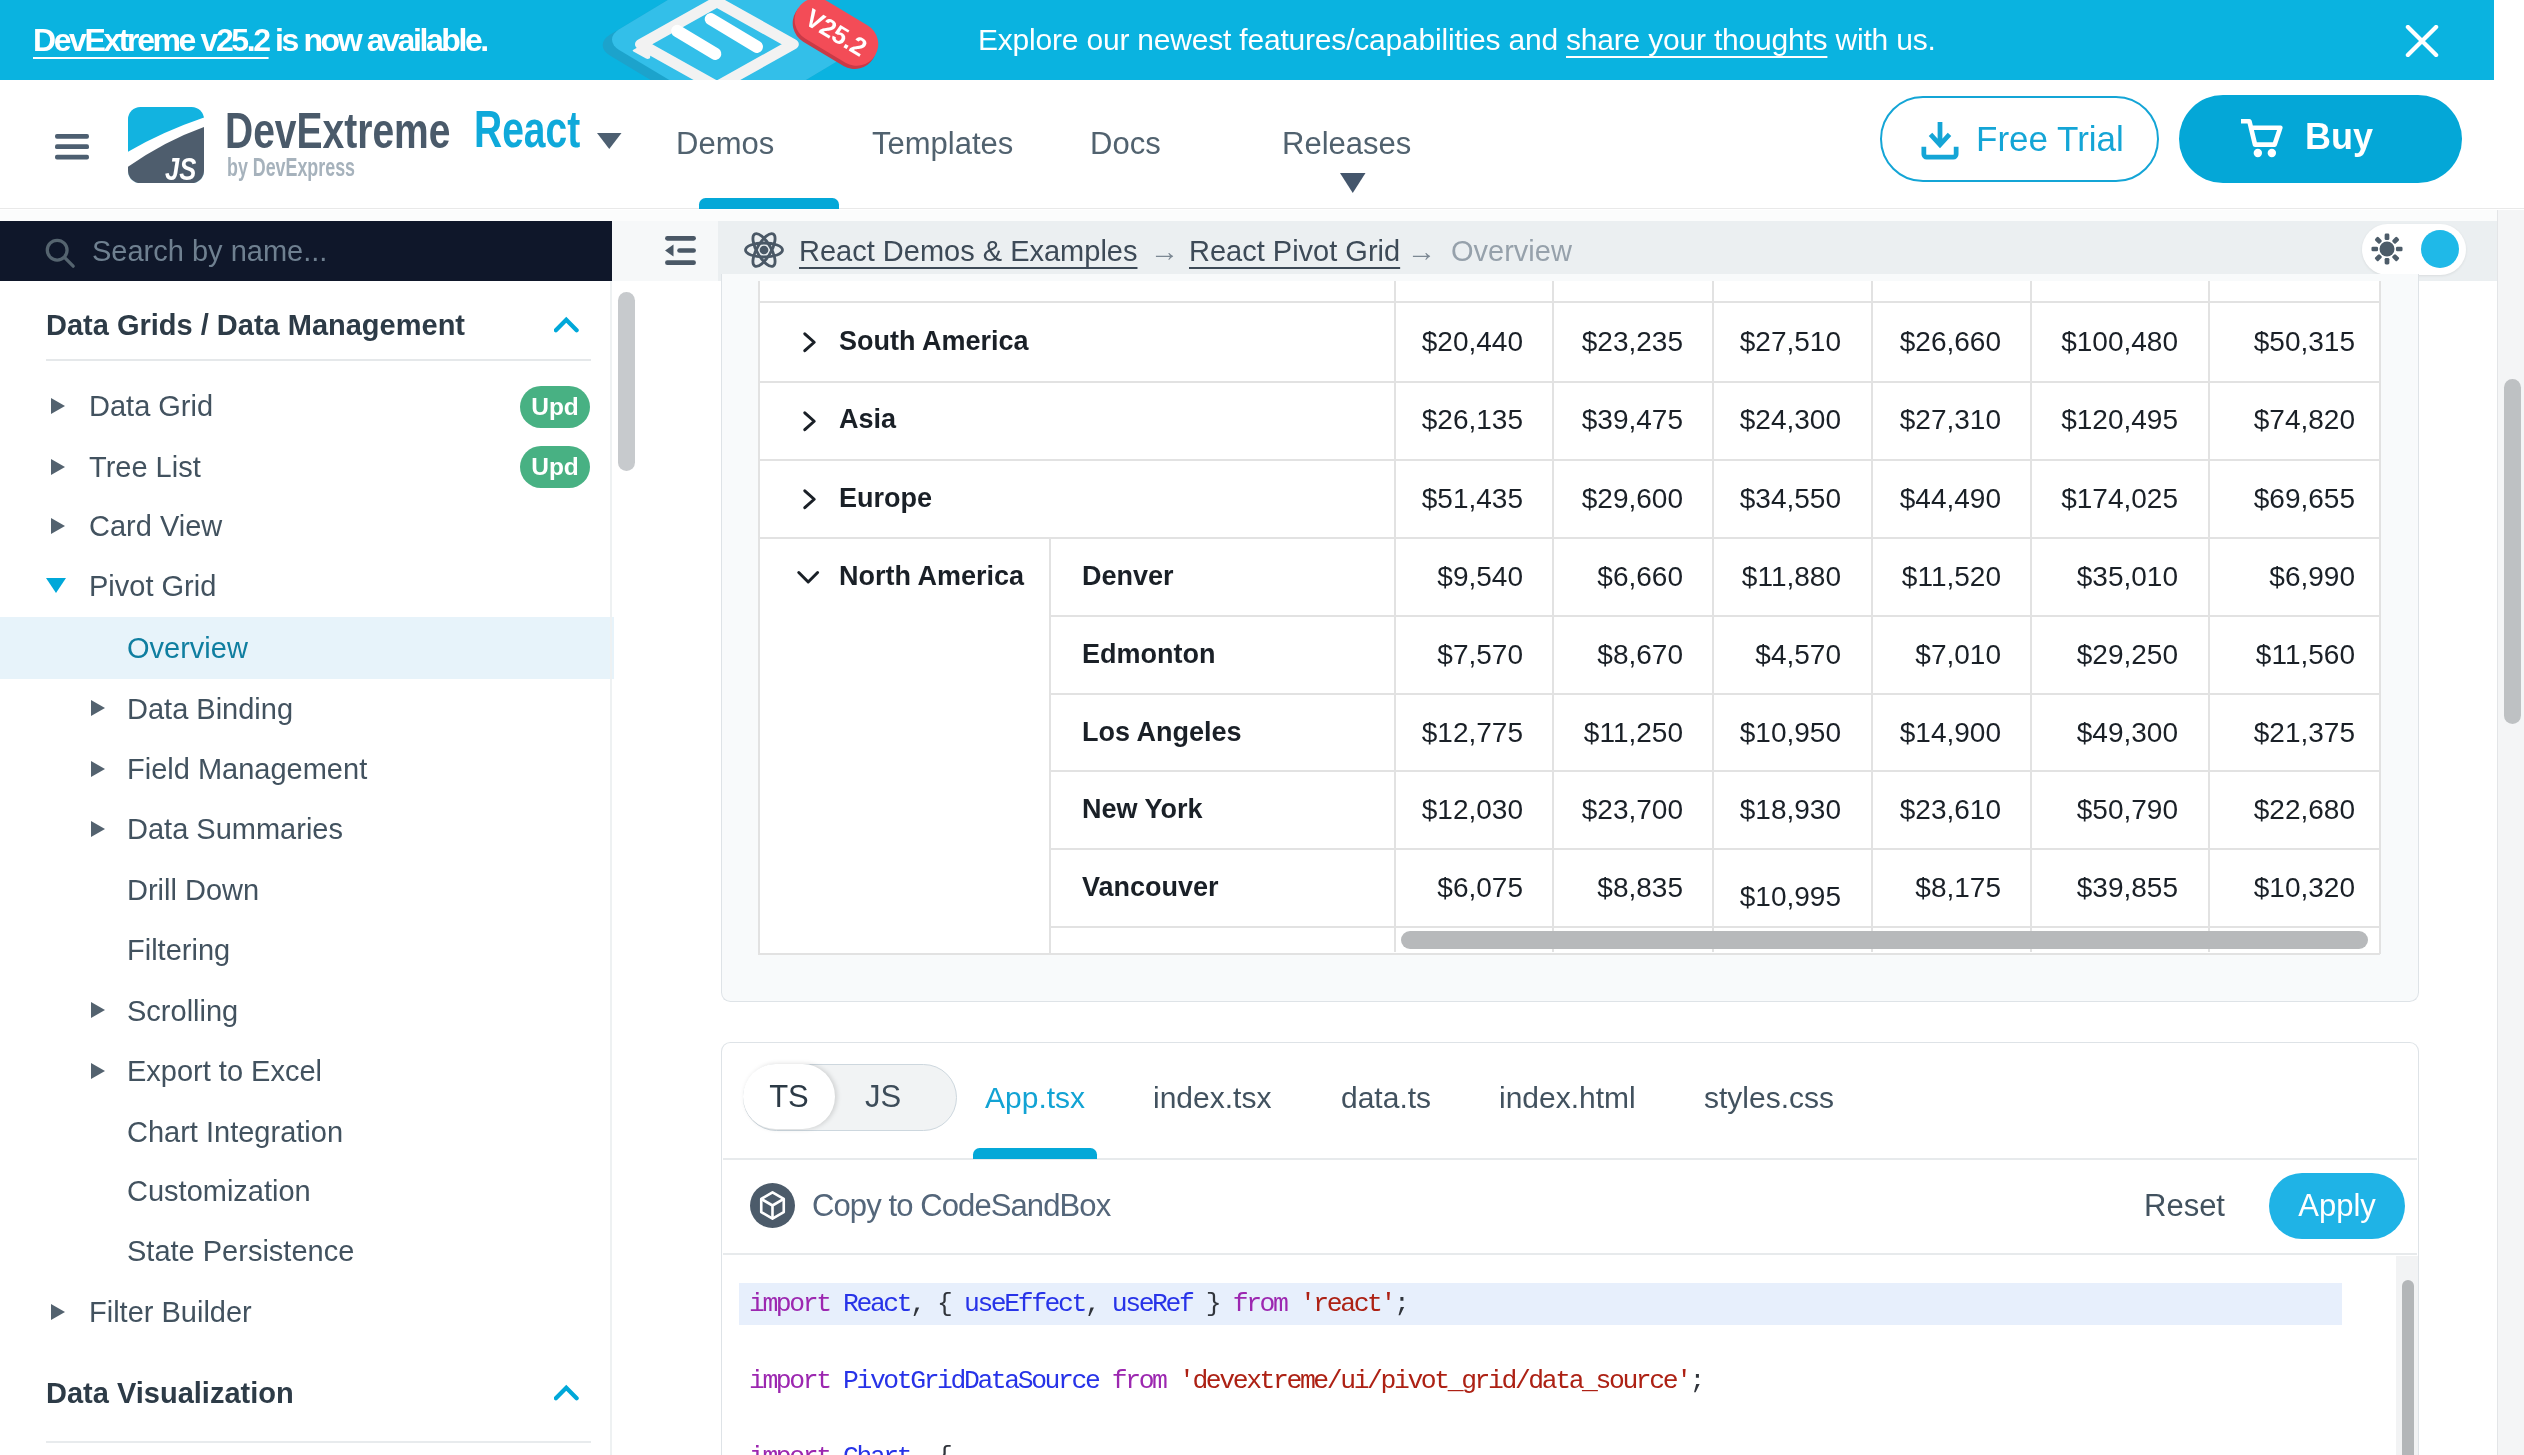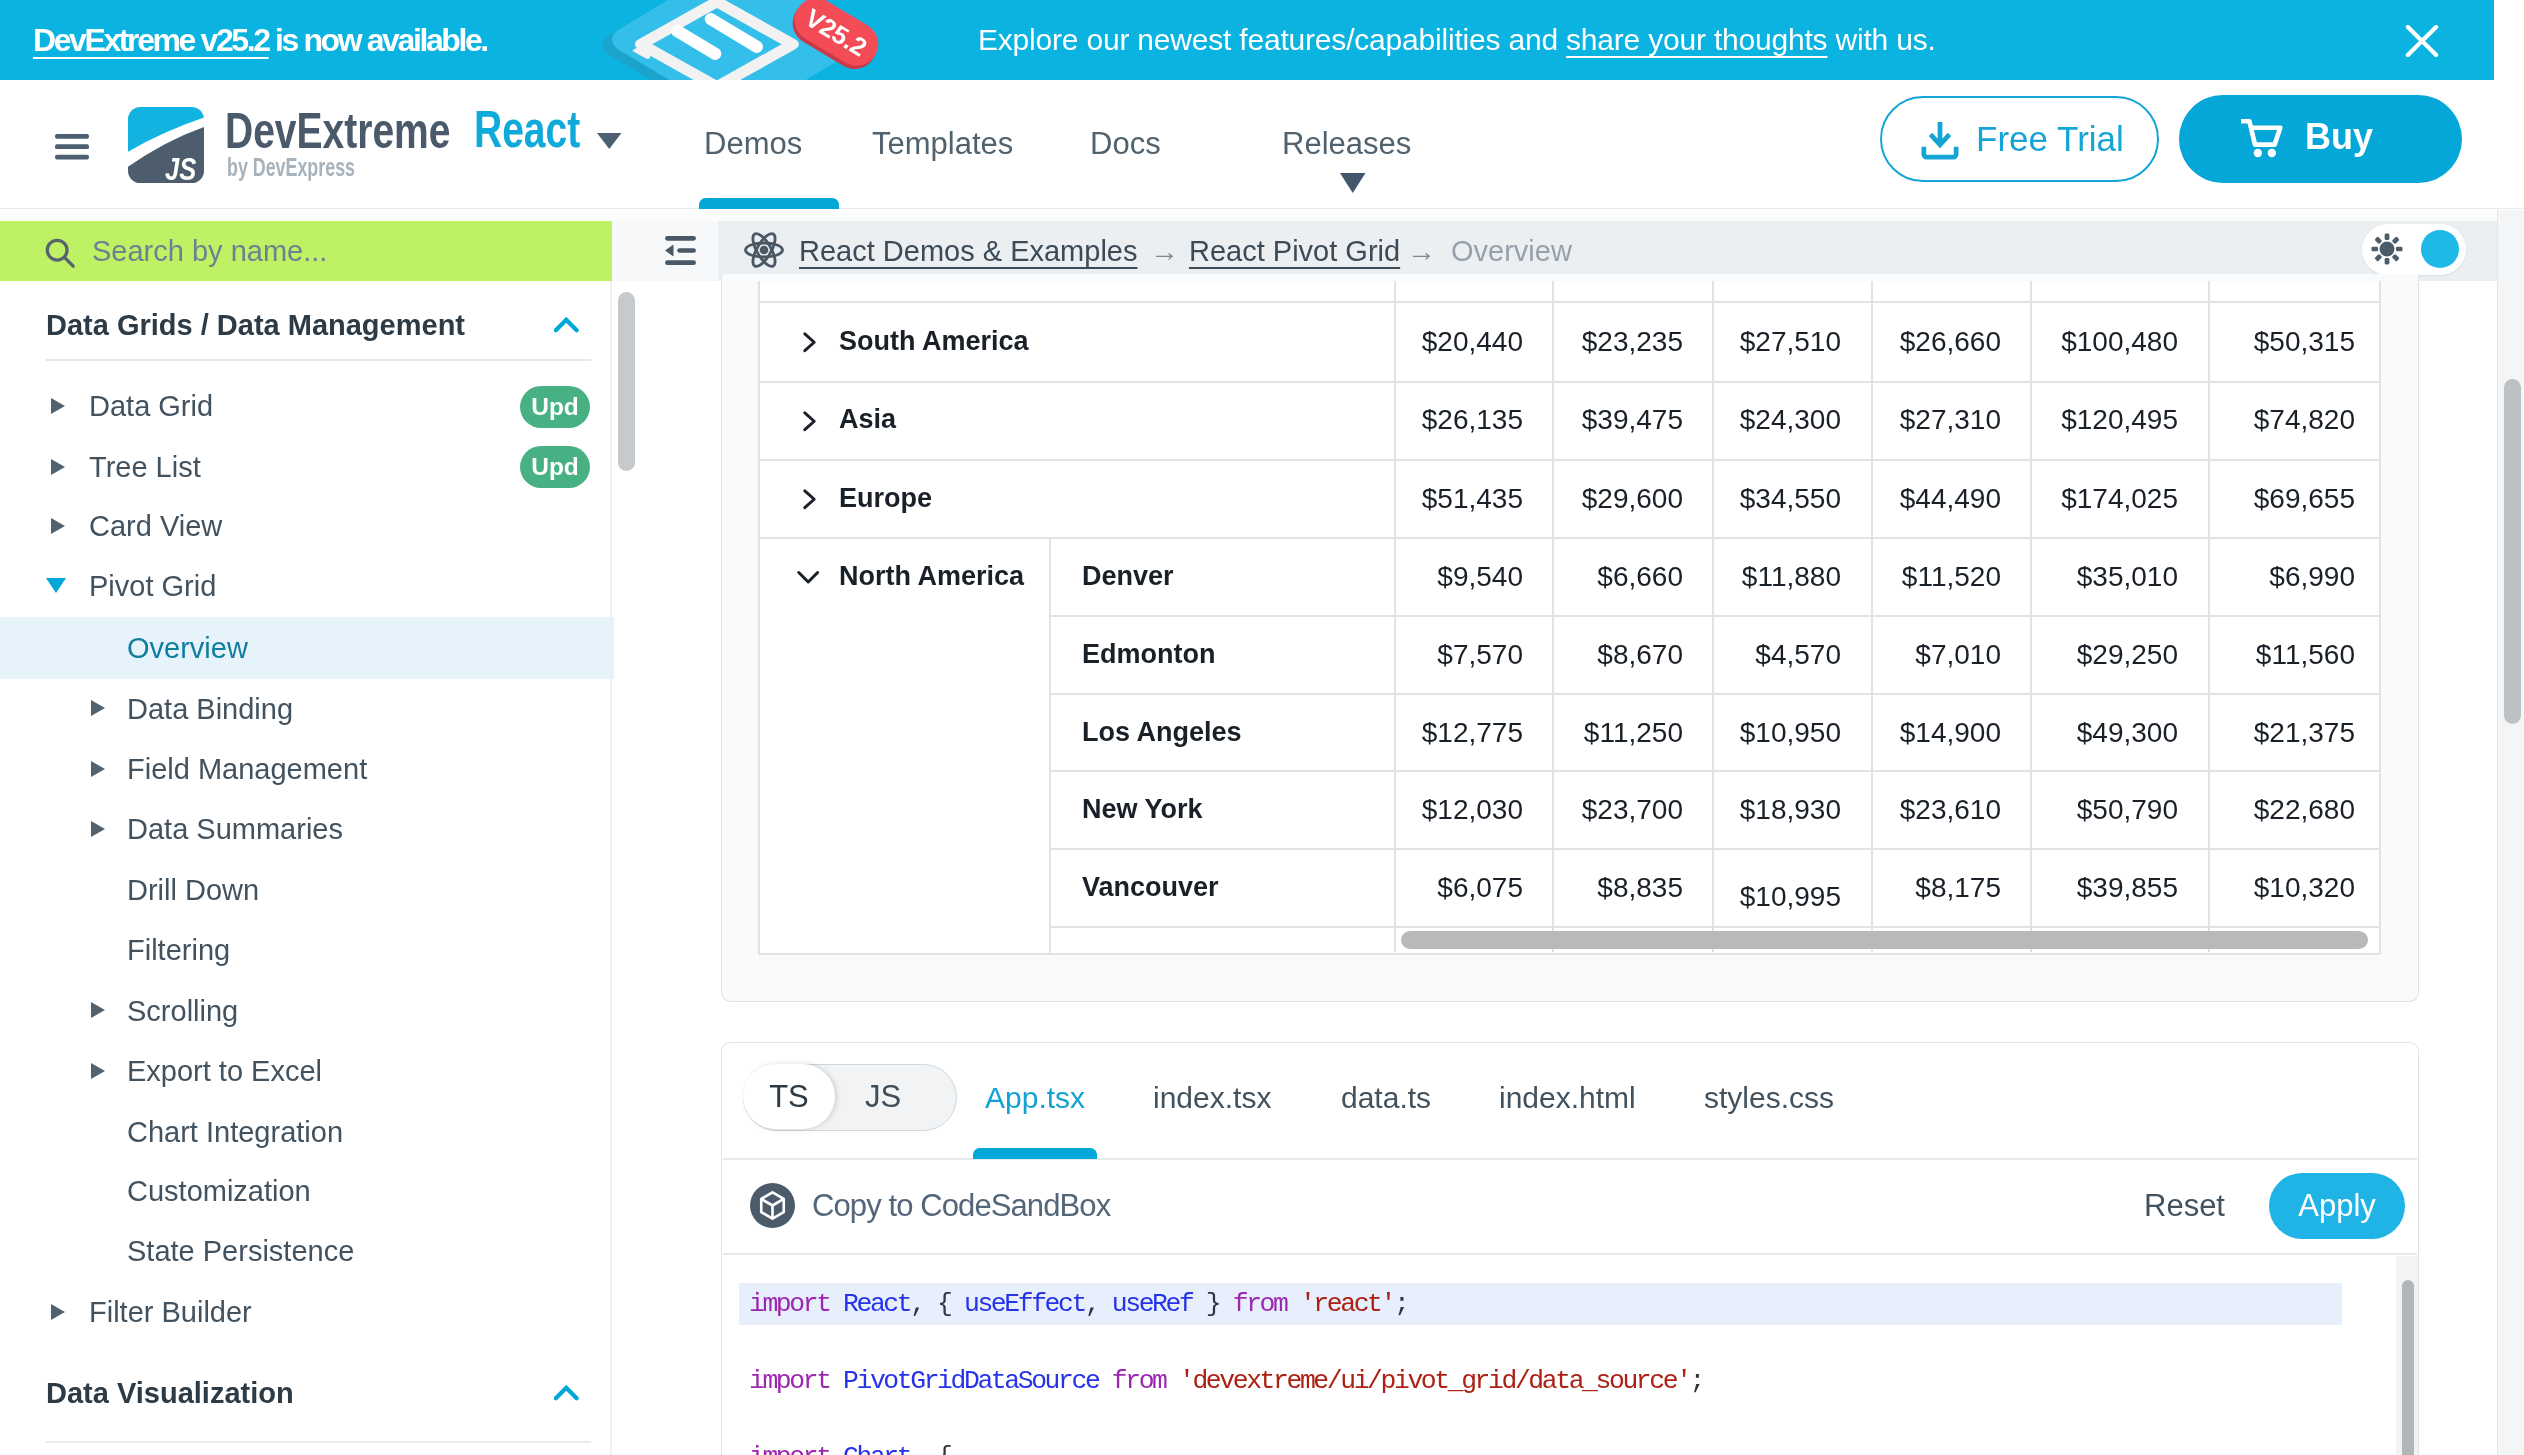--- a/index.html
+++ b/index.html
@@ -15,21 +15,21 @@
   #banner a { color:#fff; text-decoration:underline; text-underline-offset:5.7px; text-decoration-thickness:2.4px; }
   #bclose { position:absolute; left:2402px; top:24.5px; width:40px; height:32px; }
 
   
   #header { left:0; top:80px; width:2525px; height:129px; background:#fff; border-bottom:1.9px solid #e9e9e9; }
   .navitem { position:absolute; top:0; height:127px; line-height:127px; font-size:31px; color:#51626f; }
   #demosline { position:absolute; left:699px; top:118px; width:140px; height:11.3px; background:#04a8d8; border-radius:6.6px 6.6px 0 0; }
 
   
   #band { left:0; top:210px; width:2525px; height:11.3px; background:#fbfcfc; }
-  #searchbar { left:0; top:221px; width:612px; height:60px; background:#bef264; }
+  #searchbar { left:0; top:221px; width:612px; height:60px; background:#0f172a; }
   #crumbgap { left:612px; top:221px; width:106px; height:60px; background:#f6f8f9; }
   #crumbbar { left:718px; top:221px; width:1779px; height:60px; background:#ebeff1; }
   .crumb { position:absolute; top:0; height:60px; line-height:60px; font-size:29px; color:#3d4a57; white-space:nowrap; }
   .crumb u { text-underline-offset:5.7px; text-decoration-thickness:1.9px; }
 
   
   #sidebar { left:0; top:281px; width:638px; height:1175px; background:#fff; overflow:hidden; }
   .sitem { position:absolute; left:0; width:614px; height:60px; line-height:60px; font-size:29px; color:#42525f; }
   .shead { position:absolute; left:0; width:614px; height:60px; line-height:60px; font-size:29px; font-weight:bold; color:#2d3b47; }
   .sarrow { position:absolute; width:0; height:0; border-style:solid; }
@@ -105,21 +105,21 @@
     </g>
     <text x="39" y="77" font-size="33" font-weight="bold" font-style="italic" fill="#fff" font-family="Liberation Sans" textLength="33" lengthAdjust="spacingAndGlyphs">JS</text>
   </svg>
   <div class="abs" style="left:225px; top:22px; font-size:50px; font-weight:bold; color:#4a5a6a; transform:scaleX(0.78); transform-origin:0 0;">DevExtreme</div>
   <div class="abs" style="left:227px; top:73px; font-size:25.5px; font-weight:bold; color:#a6b2bc; transform:scaleX(0.70); transform-origin:0 0;">by DevExpress</div>
   <div class="abs" style="left:474px; top:19px; font-size:52px; font-weight:bold; color:#0fa9da; transform:scaleX(0.75); transform-origin:0 0;">React</div>
   <svg class="abs" style="left:597px; top:53px;" width="24.5" height="16" viewBox="0 0 26 17">
         <path d="M0 0 H26 L13 17 Z" fill="#4d5f71"></path>
       </svg>
 
-  <div class="navitem" style="left:704px;">Demos</div>
+  <div class="navitem" style="left:676px;">Demos</div>
   <div class="navitem" style="left:872px;">Templates</div>
   <div class="navitem" style="left:1090px;">Docs</div>
   <div class="navitem" style="left:1282px;">Releases</div>
   <svg class="abs" style="left:1340px; top:93px;" width="25.5" height="20" viewBox="0 0 27 21">
         <path d="M0 0 H27 L13.5 21 Z" fill="#44566c"></path>
       </svg>
   <div id="demosline"></div>
 
   <div class="abs" style="left:1880px; top:16px; width:279px; height:86px; border:2.8px solid #14a5d6; border-radius:43px;">
     <svg class="abs" style="left:39px; top:22px;" width="38" height="40" viewBox="0 0 40 42">

